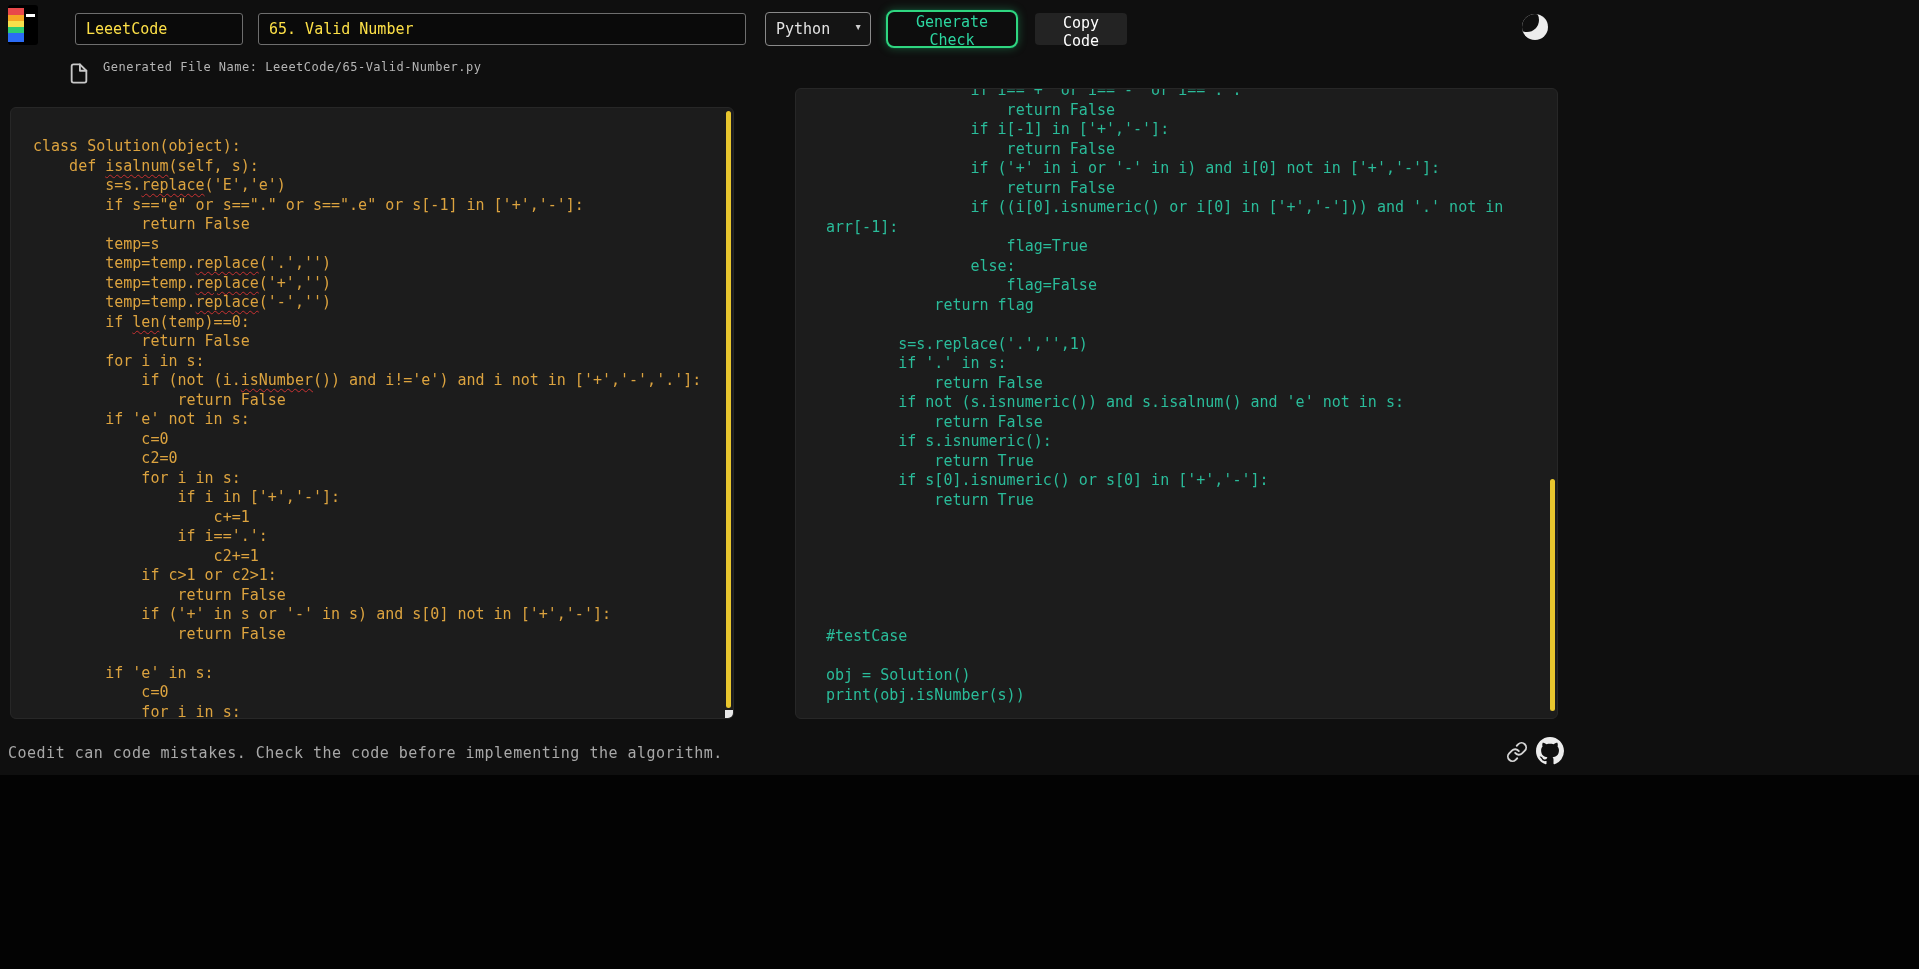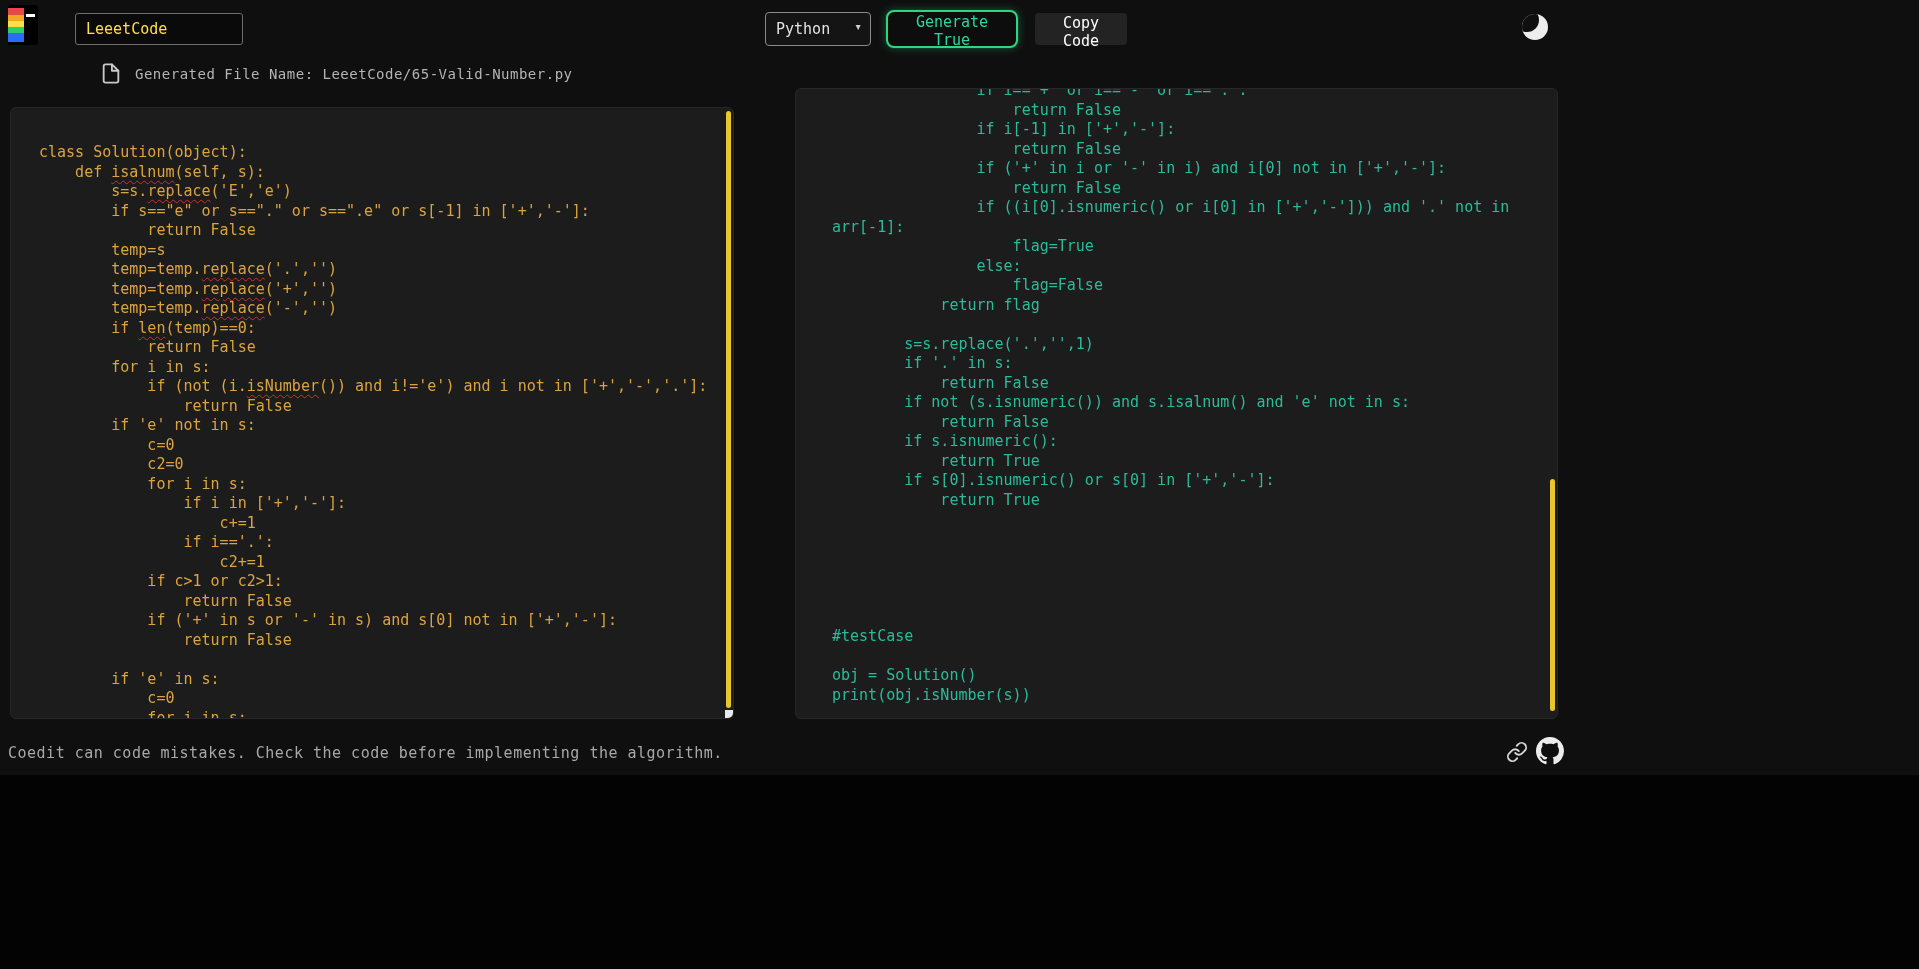--- a/index.html
+++ b/index.html
@@ -70,35 +70,35 @@
     position:absolute; left:2px; top:2px; width:26px; height:26px;
     border-radius:50%; background:#ededed; overflow:hidden;
   }
   .moon-shape::after {
     content:""; position:absolute; left:-7px; top:-6px;
     width:24px; height:24px; border-radius:50%; background:#0f0f0f;
   }
 
   
   .filerow {
-    position:absolute; left:100px; top:60px;
-    display:flex; align-items:center; gap:13px;
-    color:#b5b5b5; font-size:14px; letter-spacing:.5px;
+    position:absolute; left:68px; top:60px;
+    display:flex; align-items:flex-start; gap:13px;
+    color:#b5b5b5; font-size:12px; letter-spacing:.5px;
   }
 
   
   .panel {
     position:absolute; background:#1c1c1c;
     border:1px solid #272727; border-radius:6px; overflow:hidden;
   }
   .panel-editor { left:10px;  top:107px; width:724px; height:612px; }
   .panel-output { left:795px; top:88px;  width:763px; height:631px; }
 
   .code {
-    margin:16px; white-space:pre;
+    margin:10px; white-space:pre;
     font:15px/19.5px "DejaVu Sans Mono", monospace;
   }
   .editor-code { color:#dca33f; padding:19px 18px 0 12px; }
   .output-code { color:#2abc9a; padding:0 18px 0 20px; margin-top:-8px; }
 
   .sq {
     text-decoration:underline;
     text-decoration-style:wavy;
     text-decoration-color:#c83232;
     text-decoration-thickness:1px;
@@ -124,28 +124,29 @@
 
 <div class="app">
 
   <div class="logo">
     <div class="logo-stripes"></div>
     <div class="logo-dash"></div>
   </div>
 
   <input class="inp inp-repo" value="LeeetCode" style="">
 
+  <input class="inp inp-title" value="65. Valid Number" style="">
 
   <div class="lang-wrap">
     <select>
       <option>Python</option>
     </select>
   </div>
 
-  <button class="btn btn-generate">Generate True</button>
+  <button class="btn btn-generate">Generate Check</button>
 
   <button class="btn btn-copy">Copy Code</button>
 
   <div class="moon">
     <span class="moon-shape"></span>
   </div>
 
   <div class="filerow">
     <svg width="22" height="27" viewBox="0 0 24 24" fill="none" stroke="#c9c9c9" stroke-width="2" stroke-linecap="round" stroke-linejoin="round">
       <path d="M13 2H6a2 2 0 0 0-2 2v16a2 2 0 0 0 2 2h12a2 2 0 0 0 2-2V9z"></path>

